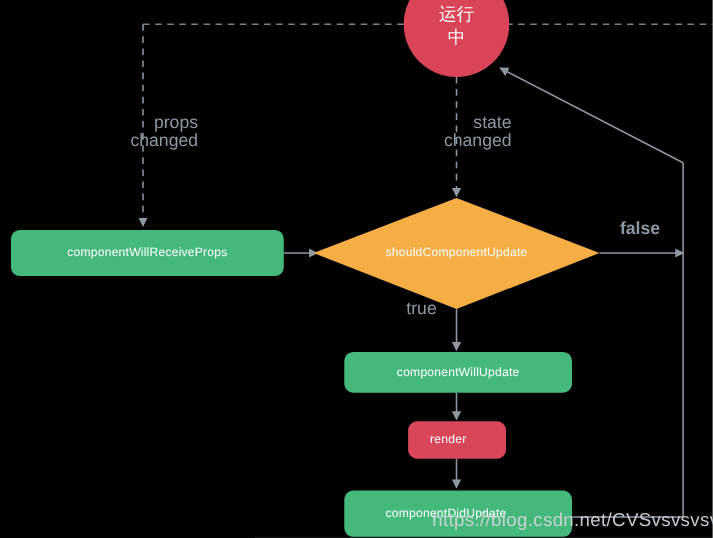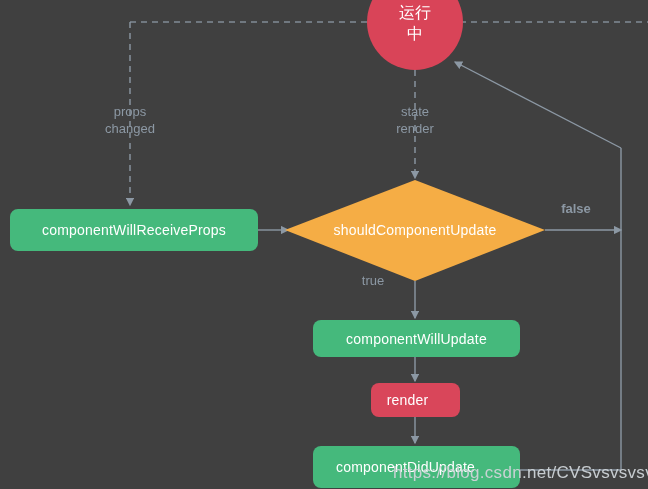--- a/index.html
+++ b/index.html
@@ -1,34 +1,34 @@
 <!DOCTYPE html>
 <html><head>
 <meta charset="utf-8">
 <style>
   html,body{margin:0;padding:0;background:#ffffff;}
   body{width:648px;height:489px;overflow:hidden;font-family:"Liberation Sans","DejaVu Sans",sans-serif;}
-  #stage{position:relative;width:648px;height:489px;background:#404040;}
+  #stage{position:relative;width:648px;height:489px;background:#000000;}
   svg.layer{position:absolute;left:0;top:0;width:648px;height:489px;}
 
   .nodeLabel{
     position:absolute;
     display:flex;align-items:center;justify-content:center;
     color:#ffffff;
-    font-size:14px;
+    font-size:11px;
     letter-spacing:.2px;
     white-space:nowrap;
     pointer-events:none;
   }
   .edgeLabel{
     position:absolute;
     color:#8c98a4;
-    font-size:13px;
+    font-size:16px;
     line-height:17px;
-    text-align:center;
+    text-align:right;
     white-space:pre-line;
     pointer-events:none;
   }
   .circleText{
     position:absolute;
     color:#ffffff;
     font-size:16px;
     line-height:21px;
     text-align:center;
     width:100px;
@@ -108,21 +108,21 @@
   <div class="nodeLabel" style="left:285px;top:210px;width:260px;height:40px;">shouldComponentUpdate</div>
 
   <div class="nodeLabel" style="left:371px;top:383px;width:73px;height:34px;">render</div>
 
   <div class="nodeLabel" style="left:313px;top:446px;width:185px;height:42px;">componentDidUpdate</div>
 
   <div class="edgeLabel" style="left:80px;top:103px;width:100px;">props
 changed</div>
 
   <div class="edgeLabel" style="left:365px;top:103px;width:100px;">state
-render</div>
+changed</div>
 
   <div class="edgeLabel" style="left:349px;top:272px;width:48px;">true</div>
 
   <div class="edgeLabel" style="left:552px;top:200px;width:48px;font-weight:bold;">false</div>
 
   <div class="watermark" style="left:393px;top:463px;">https://blog.csdn.net/CVSvsvsvsvs</div>
 
 </div>
 
 </body></html>

